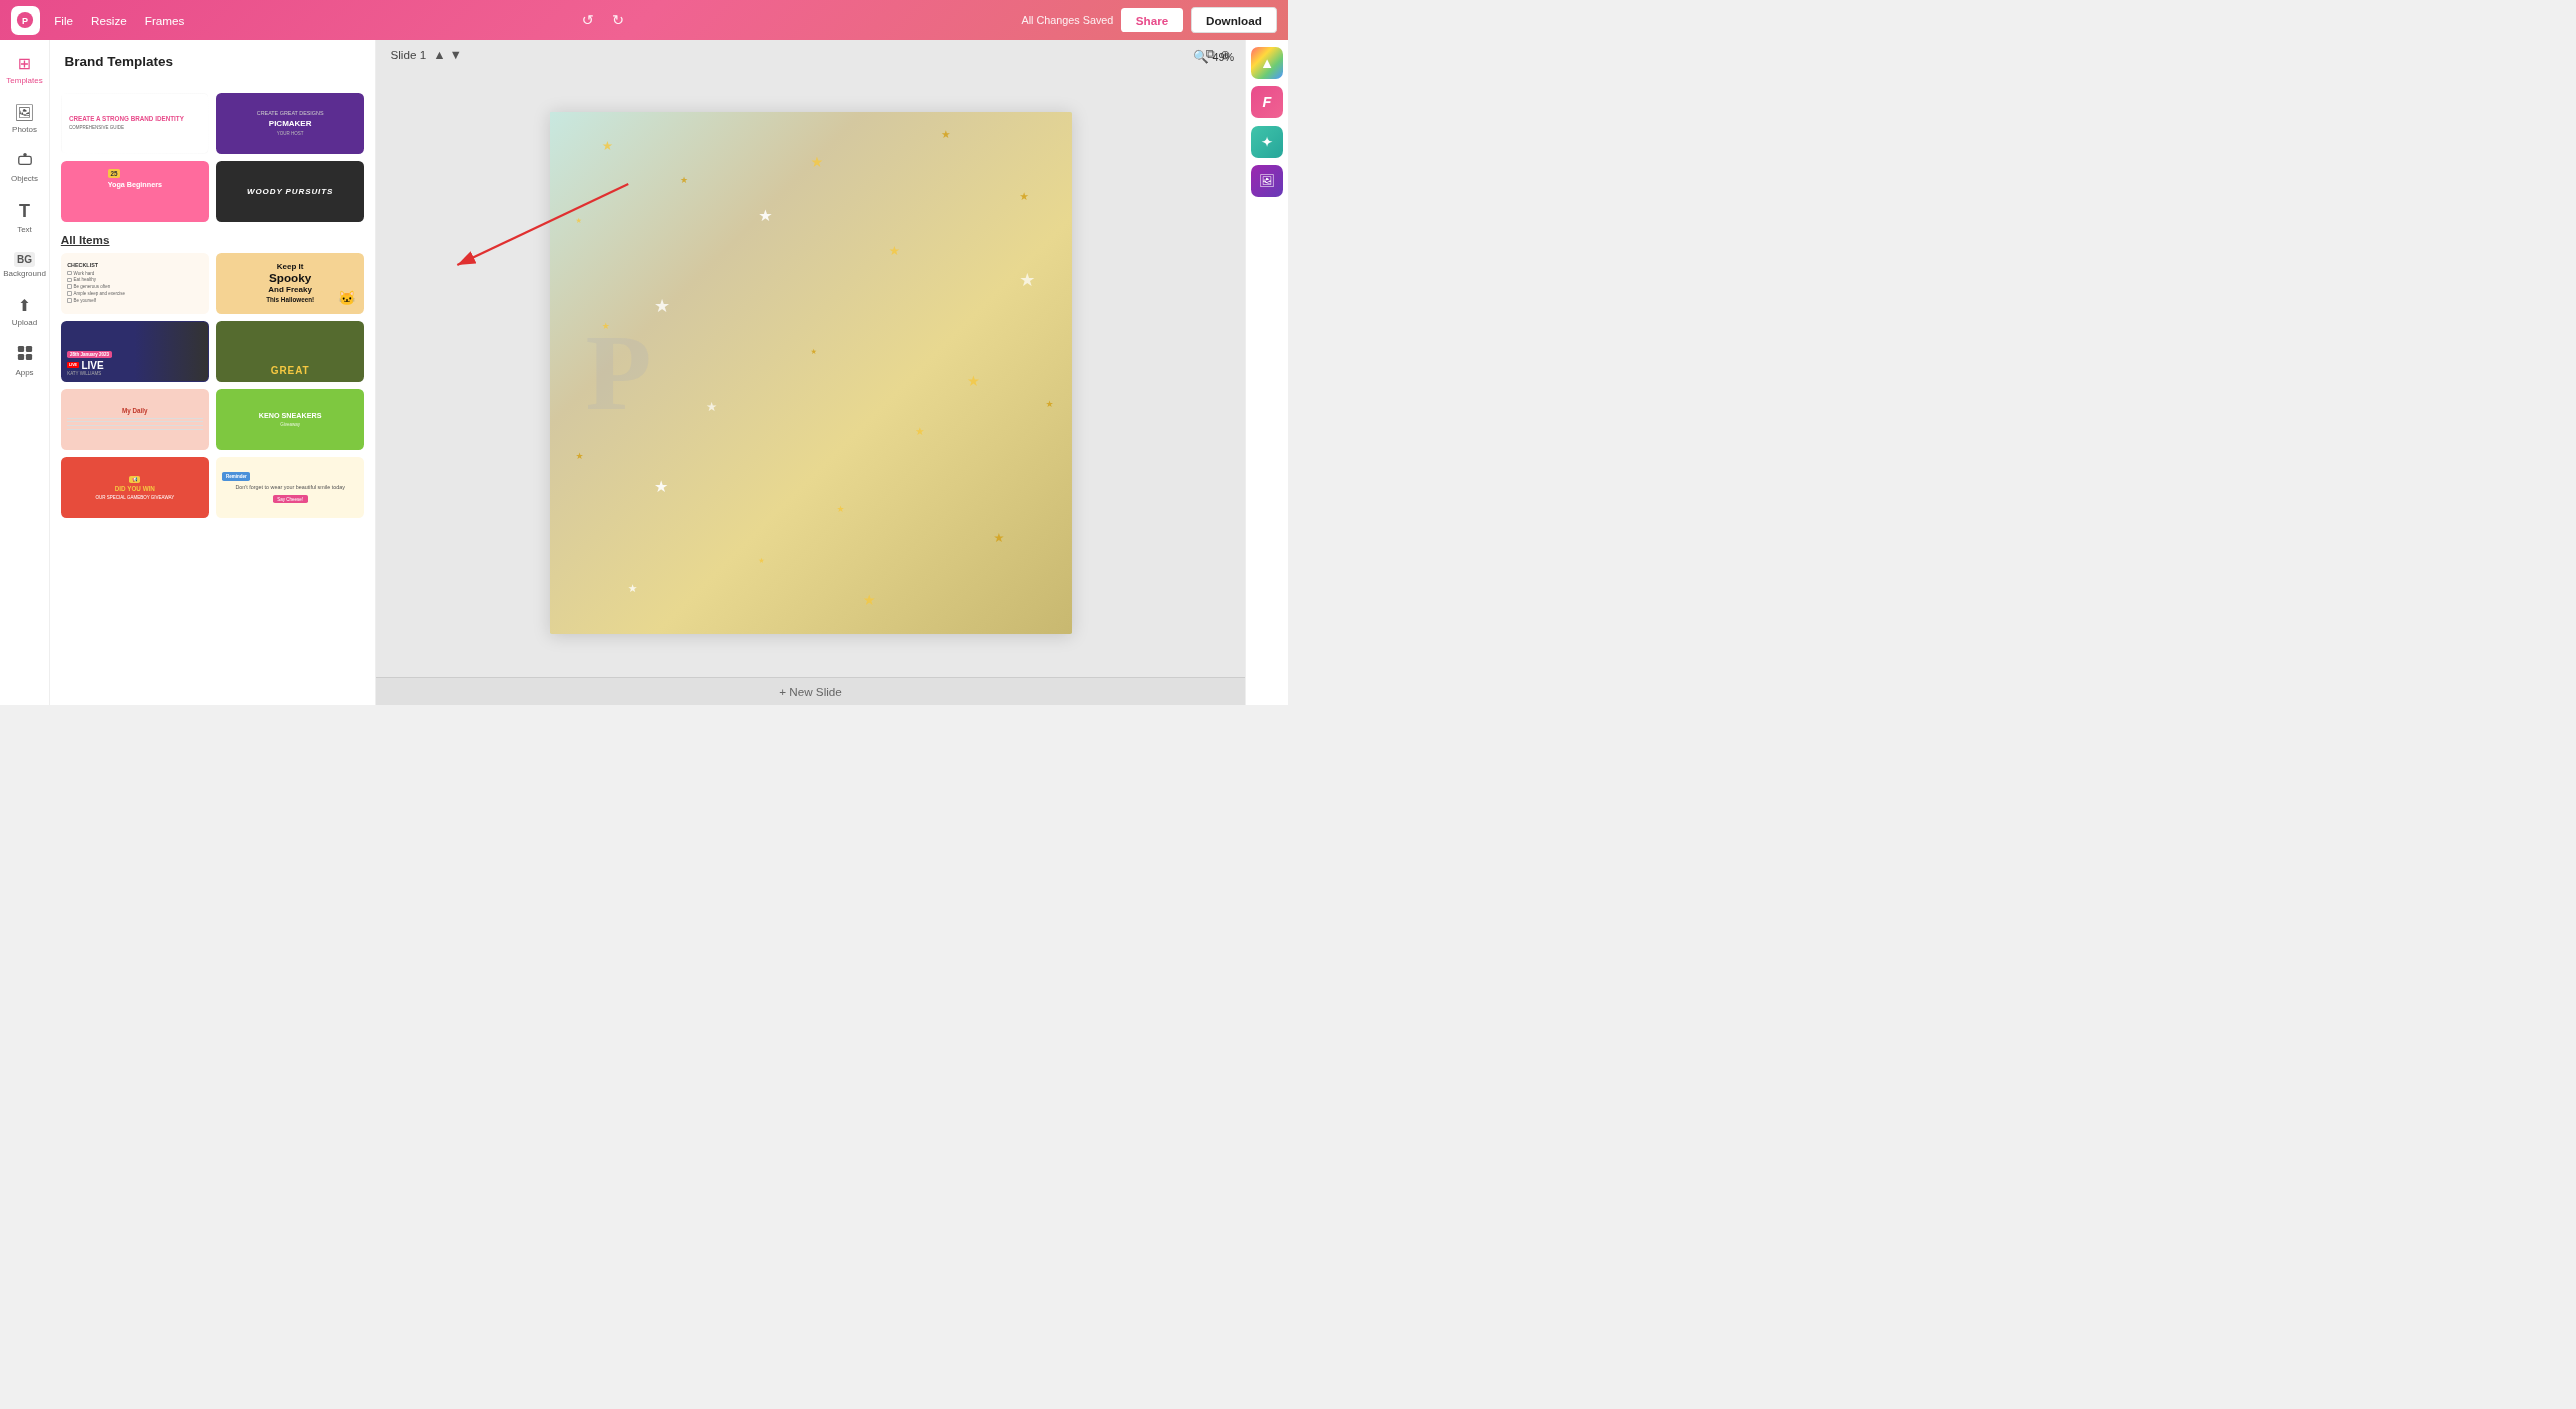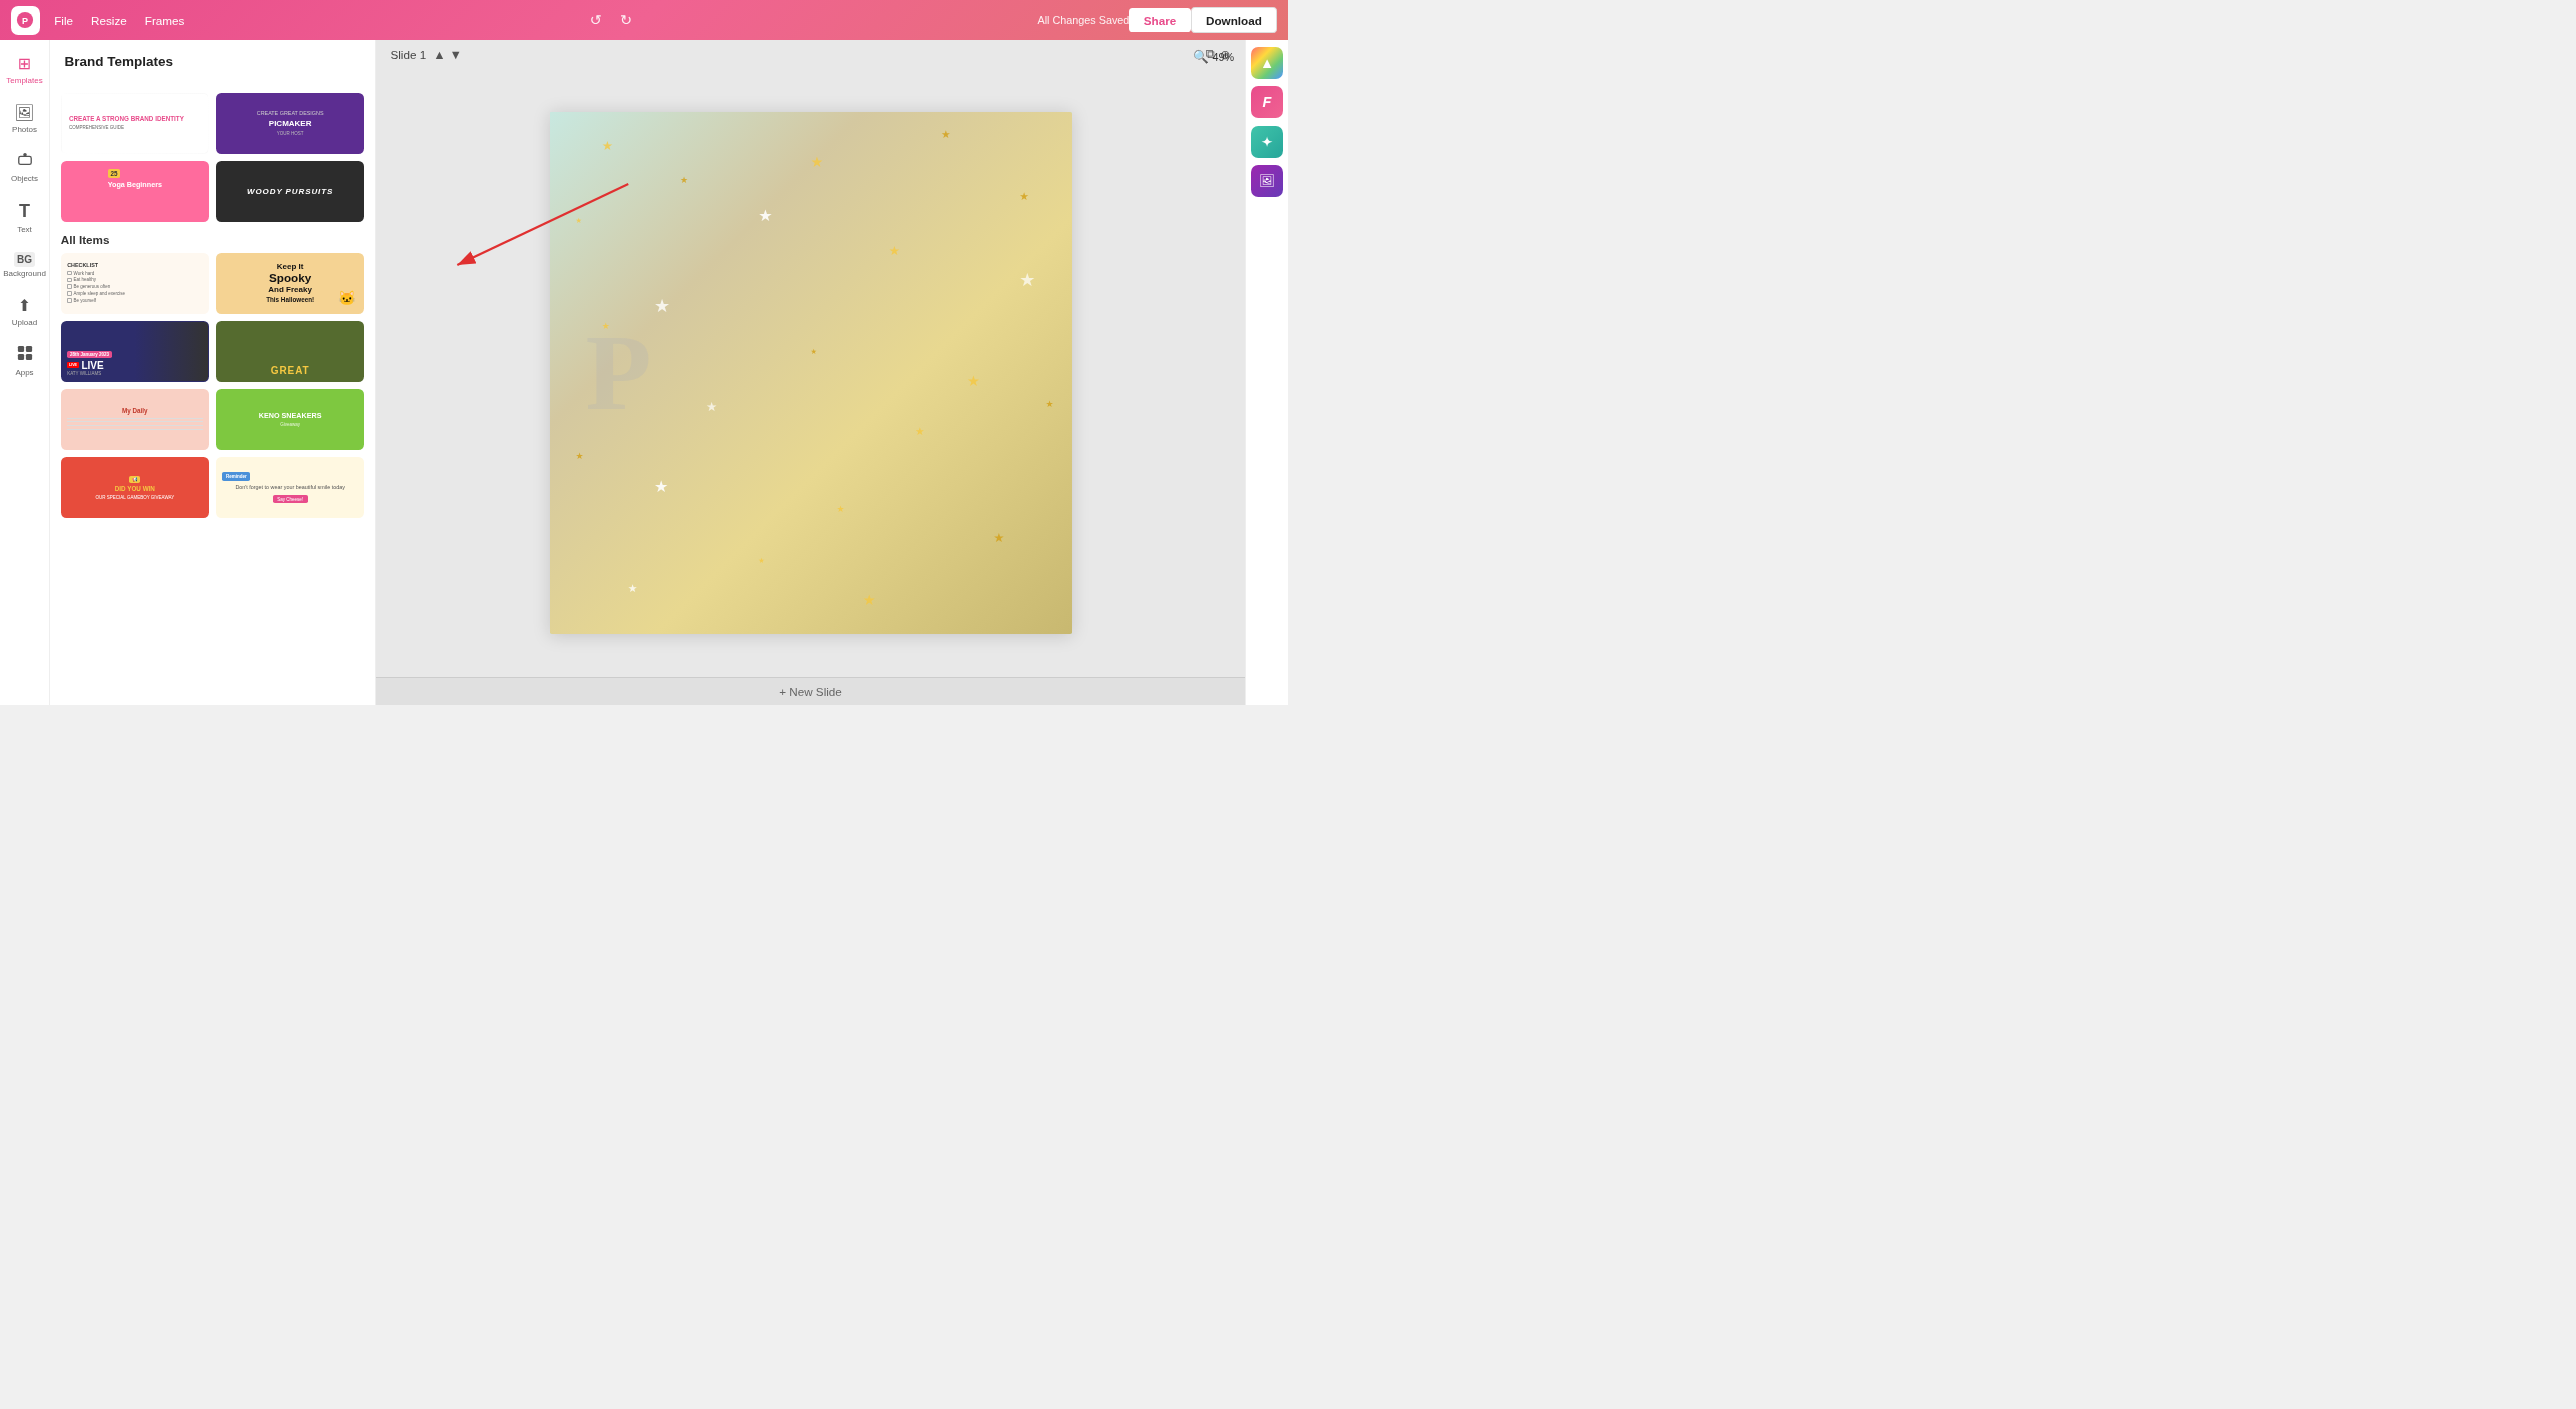--- a/index.html
+++ b/index.html
@@ -13,21 +13,21 @@
     }
     #topbar .logo {
       width: 29px; height: 29px; background: white; border-radius: 7.2px;
       display: flex; align-items: center; justify-content: center;
       font-size: 12.6px; font-weight: bold; color: #e84c8b;
     }
     #topbar .menu-items { display: flex; gap: 18px; }
     #topbar .menu-item { color: white; font-size: 11.7px; font-weight: 500; cursor: pointer; }
     #topbar .center-tools { flex: 1; display: flex; justify-content: center; gap: 18px; }
     #topbar .tool-icon { color: white; font-size: 14.4px; cursor: pointer; opacity: 0.9; }
-    #topbar .right-actions { display: flex; align-items: center; gap: 0; margin-left: auto; }
+    #topbar .right-actions { display: flex; align-items: center; gap: 8px; margin-left: auto; }
     #topbar .saved-text { color: white; font-size: 10.8px; opacity: 0.9; }
     #topbar .share-btn {
       background: white; color: #e84c8b; border: none; border-radius: 3.6px;
       padding: 5.4px 14.4px; font-size: 11.7px; font-weight: 600; cursor: pointer;
     }
     #topbar .download-btn {
       background: white; color: #222; border: 1.8px solid #ddd; border-radius: 3.6px;
       padding: 5.4px 14.4px; font-size: 11.7px; font-weight: 600; cursor: pointer;
     }
 
@@ -63,21 +63,21 @@
     }
     .template-grid {
       display: grid; grid-template-columns: 1fr 1fr; gap: 7.2px; margin-bottom: 7.2px;
     }
     .template-card {
       border-radius: 5.4px; overflow: hidden; cursor: pointer;
       border: 1.8px solid transparent; height: 61px; position: relative;
     }
 
     .section-title {
-      font-size: 11.7px; font-weight: 600; color: #333; margin: 10.8px 0 7.2px;
+      font-size: 11.7px; font-weight: 600; color: #333; margin: 10.8px 0 7.2px; text-decoration: underline;
     }
 
     
     .tmpl-1 { background: linear-gradient(135deg, #fff 0%, #f9f9f9 100%); display: flex; align-items: center; justify-content: center; }
     .tmpl-1-inner { background: white; padding: 3.6px; width: 100%; height: 100%; display: flex; flex-direction: column; justify-content: center; padding: 7.2px; }
     .tmpl-1-title { font-size: 6.3px; font-weight: 900; color: #e84c8b; line-height: 1.1; text-transform: uppercase; }
     .tmpl-1-sub { font-size: 4.5px; color: #666; margin-top: 1.8px; }
 
     .tmpl-2 { background: #5c2d91; display: flex; align-items: center; justify-content: center; flex-direction: column; gap: 1.8px; }
     .tmpl-2-title { font-size: 8px; font-weight: 800; color: white; text-transform: uppercase; }

